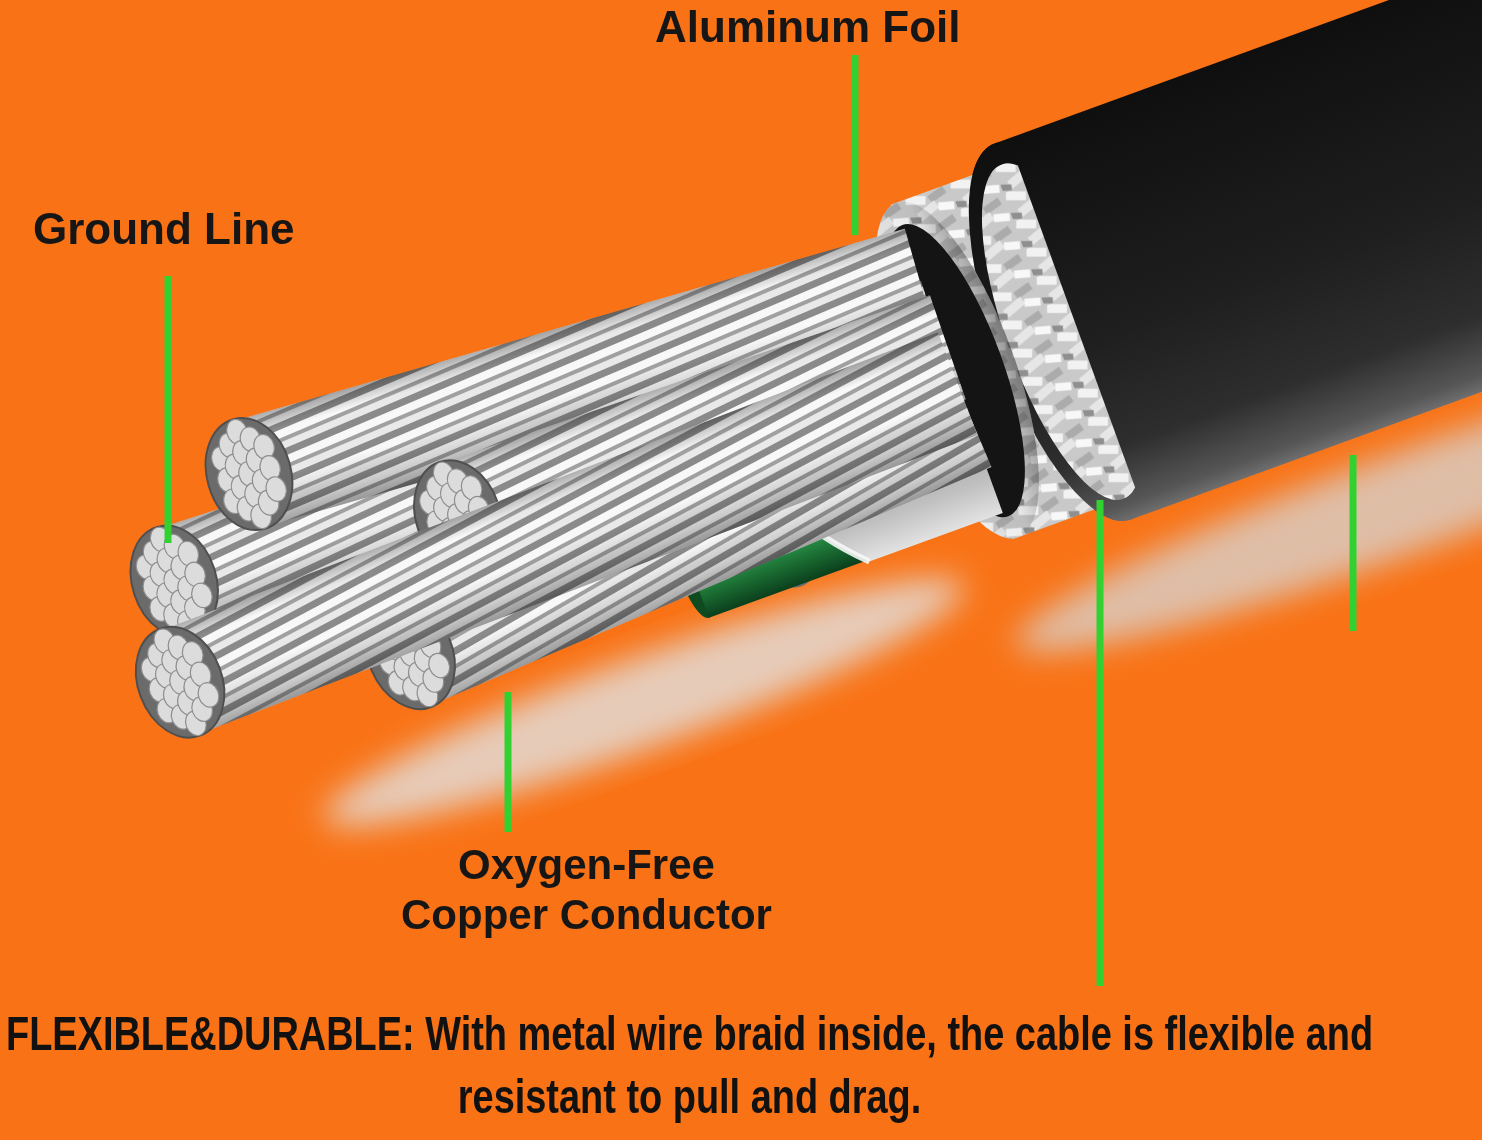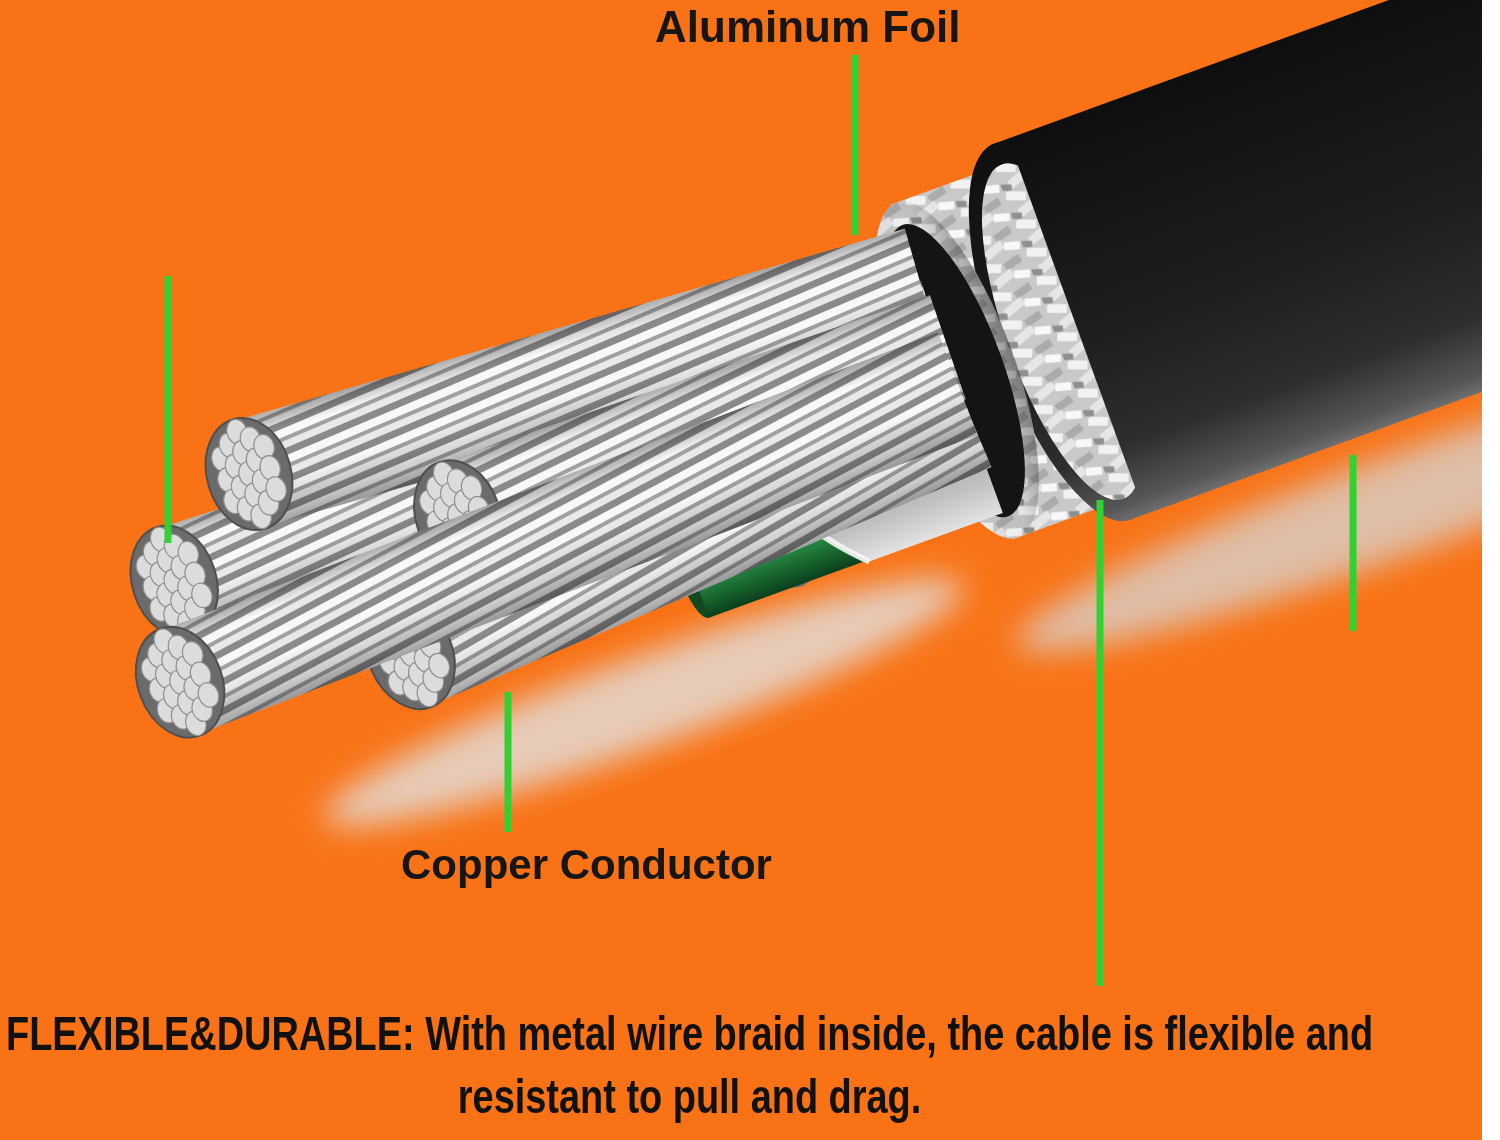--- a/index.html
+++ b/index.html
@@ -192,21 +192,23 @@
     <g>
       <line class="callout-line" x1="855" y1="55" x2="855" y2="235" stroke="#32d132"></line>
       <line class="callout-line" x1="168" y1="276" x2="168" y2="543" stroke="#32d132"></line>
       <line class="callout-line" x1="508" y1="692" x2="508" y2="832" stroke="#32d132"></line>
       <line class="callout-line" x1="1100" y1="500" x2="1100" y2="986" stroke="#32d132"></line>
       <line class="callout-line" x1="1353" y1="455" x2="1353" y2="631" stroke="#32d132"></line>
     </g>
   </svg>
 
   <div class="label label-aluminum">Aluminum Foil</div>
+  <div class="label label-ground">Ground Line</div>
   <div class="label label-oxygen">
+    <span>Oxygen-Free</span>
     <span>Copper Conductor</span>
   </div>
 
   <div class="description">
     <span>FLEXIBLE&amp;DURABLE: With metal wire braid inside, the cable is flexible and</span>
     <span>resistant to pull and drag.</span>
   </div>
 
 </div>
 

